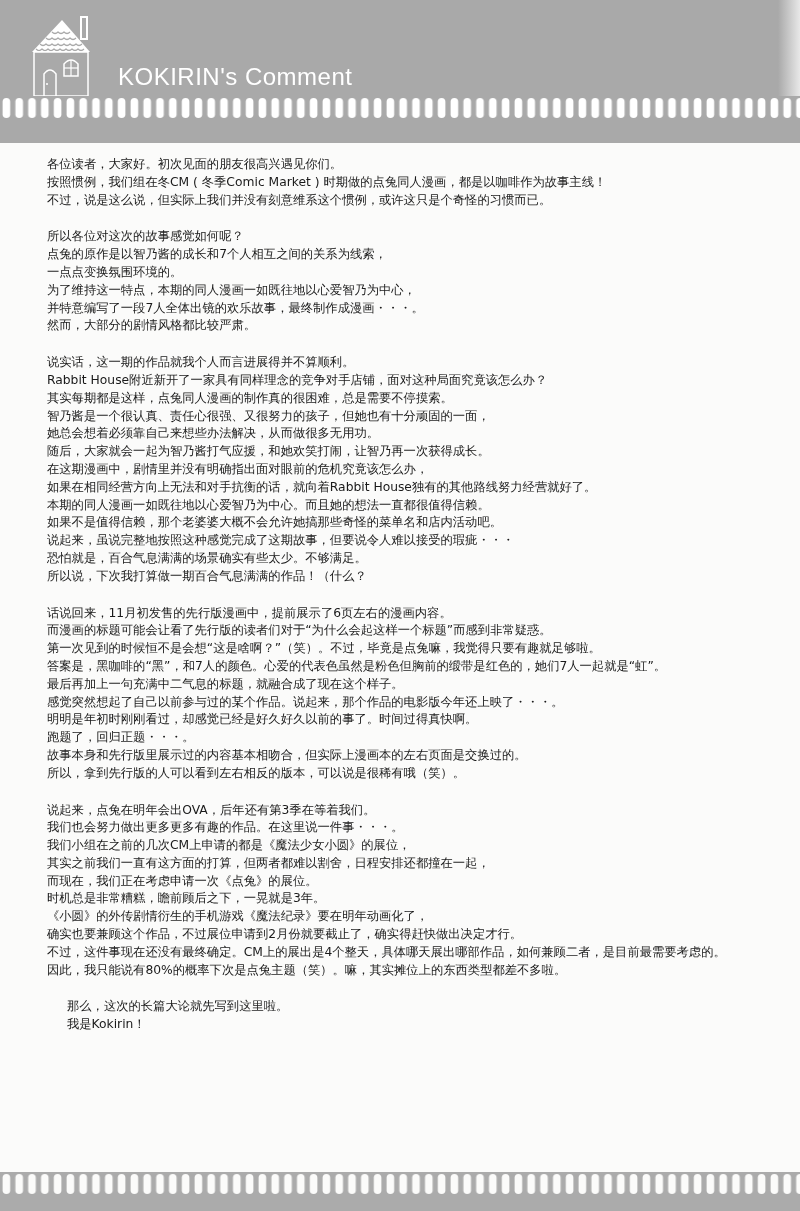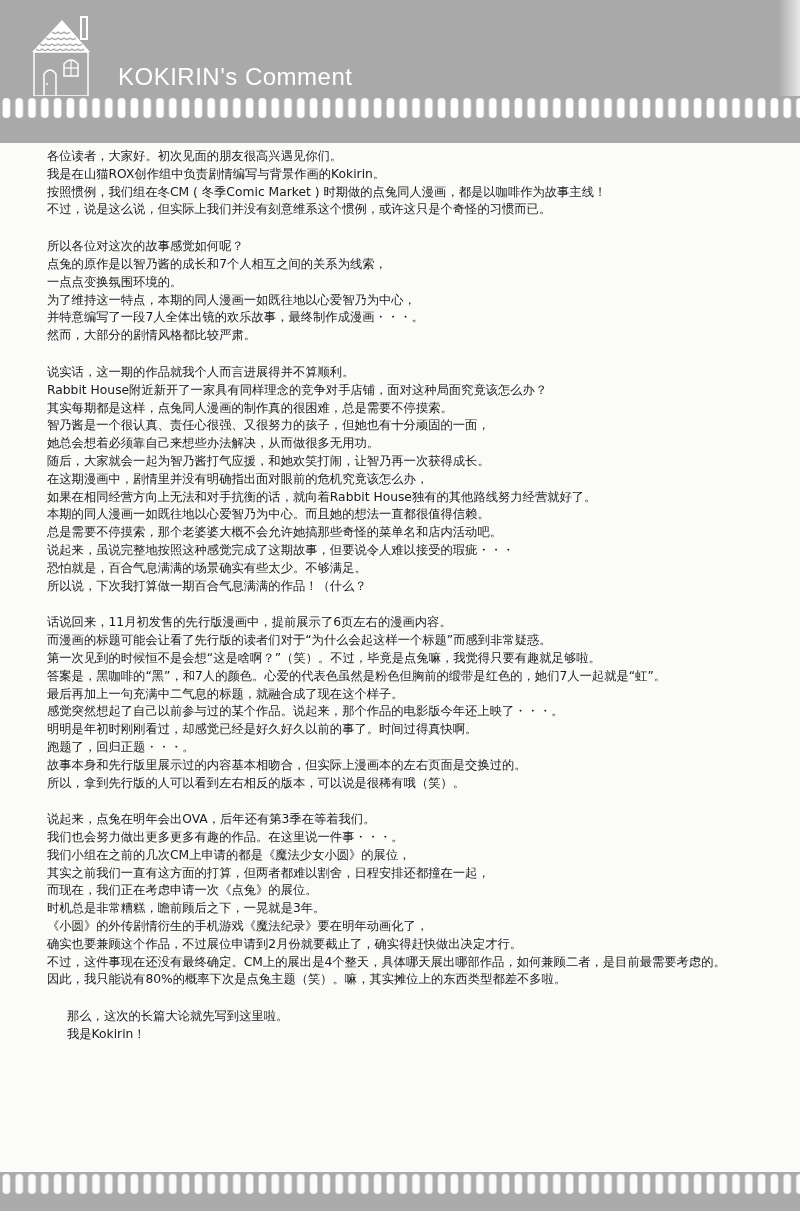--- a/index.html
+++ b/index.html
@@ -6,21 +6,21 @@
     body { width:800px; height:1211px; background:#fbfbfa; position:relative; overflow:hidden;
            font-family:"DejaVu Sans", sans-serif; color:#1a1a1a; }
     .header { position:absolute; left:0; top:0; width:800px; height:143px; background:#a9a9a9; }
     .header-fade { position:absolute; right:0; top:0; width:22px; height:122px; background:linear-gradient(to right, rgba(255,255,255,0), #e8e8e8); }
     .house { position:absolute; left:22px; top:12px; width:92px; height:86px; }
     .title { position:absolute; left:118px; top:63px; font-family:"Liberation Sans", sans-serif; font-size:24px; color:#ffffff; letter-spacing:0.5px; }
     .scallop { position:absolute; left:0; width:800px; height:26px; }
     .scallop-top { top:96px; }
     .footer { position:absolute; left:0; top:1172px; width:800px; height:39px; background:#ababab; }
     .scallop-bottom { top:1174px; }
-    .content { position:absolute; left:47px; top:148px; width:740px; font-size:12.3px; line-height:17.8px; }
+    .content { position:absolute; left:47px; top:156px; width:740px; font-size:12.3px; line-height:17.8px; }
     .para { margin:0 0 19px 0; }
     .line { white-space:nowrap; display:block; }
   </style>
 </head>
 <body>
 
 <div class="header">
   <svg class="house" viewBox="0 0 92 86">
 
     <rect x="59" y="5" width="6" height="22" fill="none" stroke="#fff" stroke-width="2"></rect>
@@ -53,21 +53,20 @@
       <rect x="2.6" y="2" width="7.6" height="20" rx="3.8" ry="3.8" fill="#ffffff"></rect>
     </pattern>
   </defs>
   <rect x="0" y="0" width="800" height="26" fill="url(#pillTop)"></rect>
   <rect x="0" y="22" width="800" height="4" fill="#a9a9a9"></rect>
 </svg>
 
 <div class="content">
   <div class="para">
     <span class="line">各位读者，大家好。初次见面的朋友很高兴遇见你们。</span>
-    <span class="line">我是在山猫ROX创作组中负责剧情编写与背景作画的Kokirin。</span>
     <span class="line">按照惯例，我们组在冬CM ( 冬季Comic Market ) 时期做的点兔同人漫画，都是以咖啡作为故事主线！</span>
     <span class="line">不过，说是这么说，但实际上我们并没有刻意维系这个惯例，或许这只是个奇怪的习惯而已。</span>
   </div>
   <div class="para">
     <span class="line">所以各位对这次的故事感觉如何呢？</span>
     <span class="line">点兔的原作是以智乃酱的成长和7个人相互之间的关系为线索，</span>
     <span class="line">一点点变换氛围环境的。</span>
     <span class="line">为了维持这一特点，本期的同人漫画一如既往地以心爱智乃为中心，</span>
     <span class="line">并特意编写了一段7人全体出镜的欢乐故事，最终制作成漫画・・・。</span>
     <span class="line">然而，大部分的剧情风格都比较严肃。</span>
@@ -75,21 +74,21 @@
   <div class="para">
     <span class="line">说实话，这一期的作品就我个人而言进展得并不算顺利。</span>
     <span class="line">Rabbit House附近新开了一家具有同样理念的竞争对手店铺，面对这种局面究竟该怎么办？</span>
     <span class="line">其实每期都是这样，点兔同人漫画的制作真的很困难，总是需要不停摸索。</span>
     <span class="line">智乃酱是一个很认真、责任心很强、又很努力的孩子，但她也有十分顽固的一面，</span>
     <span class="line">她总会想着必须靠自己来想些办法解决，从而做很多无用功。</span>
     <span class="line">随后，大家就会一起为智乃酱打气应援，和她欢笑打闹，让智乃再一次获得成长。</span>
     <span class="line">在这期漫画中，剧情里并没有明确指出面对眼前的危机究竟该怎么办，</span>
     <span class="line">如果在相同经营方向上无法和对手抗衡的话，就向着Rabbit House独有的其他路线努力经营就好了。</span>
     <span class="line">本期的同人漫画一如既往地以心爱智乃为中心。而且她的想法一直都很值得信赖。</span>
-    <span class="line">总是需要不停摸索，那个老婆婆大概不会允许她搞那些奇怪的菜单名和店内活动吧。</span>
+    <span class="line">如果不是值得信赖，那个老婆婆大概不会允许她搞那些奇怪的菜单名和店内活动吧。</span>
     <span class="line">说起来，虽说完整地按照这种感觉完成了这期故事，但要说令人难以接受的瑕疵・・・</span>
     <span class="line">恐怕就是，百合气息满满的场景确实有些太少。不够满足。</span>
     <span class="line">所以说，下次我打算做一期百合气息满满的作品！（什么？</span>
   </div>
   <div class="para">
     <span class="line">话说回来，11月初发售的先行版漫画中，提前展示了6页左右的漫画内容。</span>
     <span class="line">而漫画的标题可能会让看了先行版的读者们对于“为什么会起这样一个标题”而感到非常疑惑。</span>
     <span class="line">第一次见到的时候恒不是会想“这是啥啊？”（笑）。不过，毕竟是点兔嘛，我觉得只要有趣就足够啦。</span>
     <span class="line">答案是，黑咖啡的“黑”，和7人的颜色。心爱的代表色虽然是粉色但胸前的缎带是红色的，她们7人一起就是“虹”。</span>
     <span class="line">最后再加上一句充满中二气息的标题，就融合成了现在这个样子。</span>

